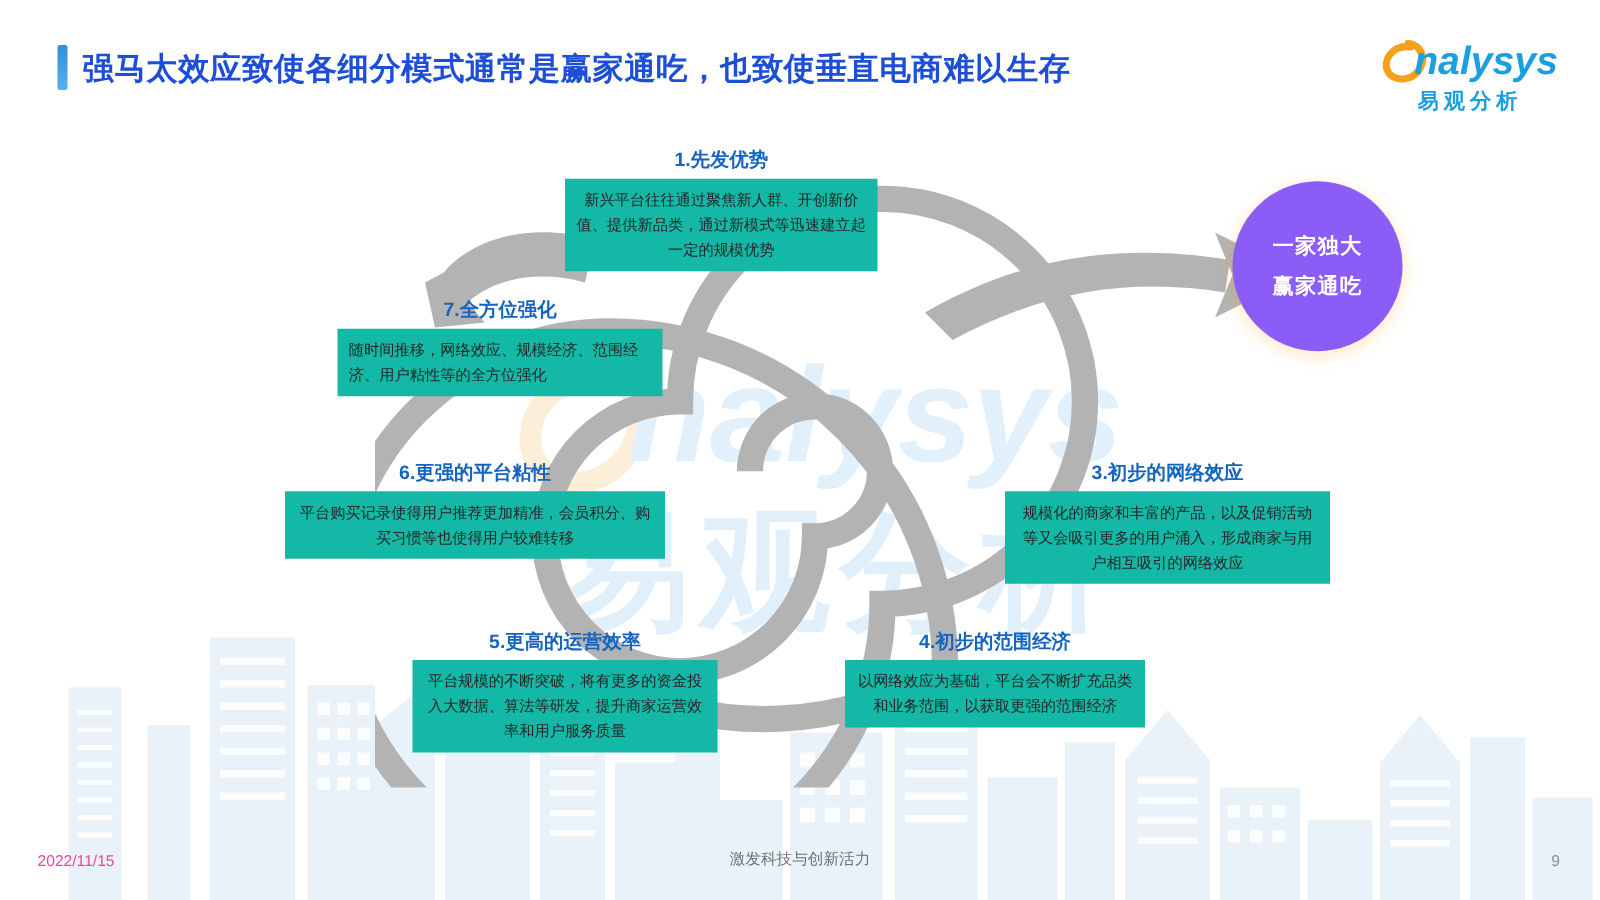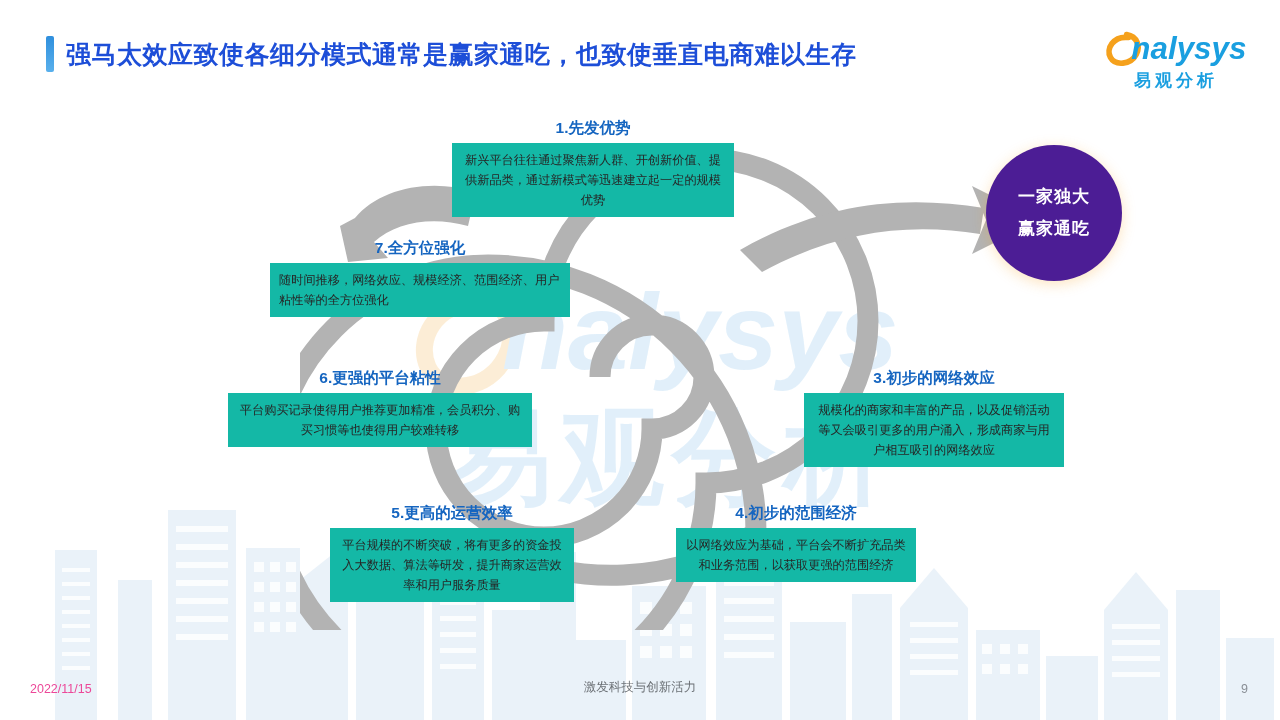--- a/index.html
+++ b/index.html
@@ -68,21 +68,21 @@
     line-height: 1.65;
     text-align: center;
     padding: 7px 9px;
   }
   .step-body.left-align { text-align: left; }
 
   
   .goal-circle {
     position: absolute; left: 986px; top: 145px;
     width: 136px; height: 136px; border-radius: 50%;
-    background: #4c1d95;
+    background: #8b5cf6;
     display: flex; flex-direction: column;
     align-items: center; justify-content: center;
     box-shadow: 0 3px 14px rgba(249,157,28,0.28);
   }
   .goal-line {
     color: #ffffff; font-size: 17px; font-weight: bold;
     letter-spacing: 1px; line-height: 1.9;
   }
 
   
@@ -205,21 +205,21 @@
     </g>
 
     <path d="M55 88 C80 58 130 48 176 62 L168 96 C132 86 96 92 74 112 L88 128 L48 132 L40 96 Z" fill="#b3b3b3"></path>
 
     <g fill="#b3b3b3">
       <path d="M440 120 C520 74 600 64 684 78 L680 104 C606 92 536 102 462 142 Z"></path>
       <polygon points="672,56 740,90 672,124 686,90"></polygon>
     </g>
   </svg>
 
-  <div class="step" style="left:452px; top:118px; width:282px;">
+  <div class="step" style="left:452px; top:118px; width:250px;">
     <div class="step-title">1.先发优势</div>
     <div class="step-body">新兴平台往往通过聚焦新人群、开创新价值、提供新品类，通过新模式等迅速建立起一定的规模优势</div>
   </div>
 
   <div class="step" style="left:700px; top:238px; width:262px;">
   </div>
 
   <div class="step" style="left:804px; top:368px; width:260px;">
     <div class="step-title">3.初步的网络效应</div>
     <div class="step-body">规模化的商家和丰富的产品，以及促销活动等又会吸引更多的用户涌入，形成商家与用户相互吸引的网络效应</div>
@@ -233,21 +233,21 @@
   <div class="step" style="left:330px; top:503px; width:244px;">
     <div class="step-title">5.更高的运营效率</div>
     <div class="step-body">平台规模的不断突破，将有更多的资金投入大数据、算法等研发，提升商家运营效率和用户服务质量</div>
   </div>
 
   <div class="step" style="left:228px; top:368px; width:304px;">
     <div class="step-title">6.更强的平台粘性</div>
     <div class="step-body">平台购买记录使得用户推荐更加精准，会员积分、购买习惯等也使得用户较难转移</div>
   </div>
 
-  <div class="step" style="left:270px; top:238px; width:300px;">
+  <div class="step" style="left:270px; top:238px; width:260px;">
     <div class="step-title">7.全方位强化</div>
     <div class="step-body left-align">随时间推移，网络效应、规模经济、范围经济、用户粘性等的全方位强化</div>
   </div>
 
   <div class="goal-circle">
     <span class="goal-line">一家独大</span>
     <span class="goal-line">赢家通吃</span>
   </div>
 
   <div class="title-bar">

